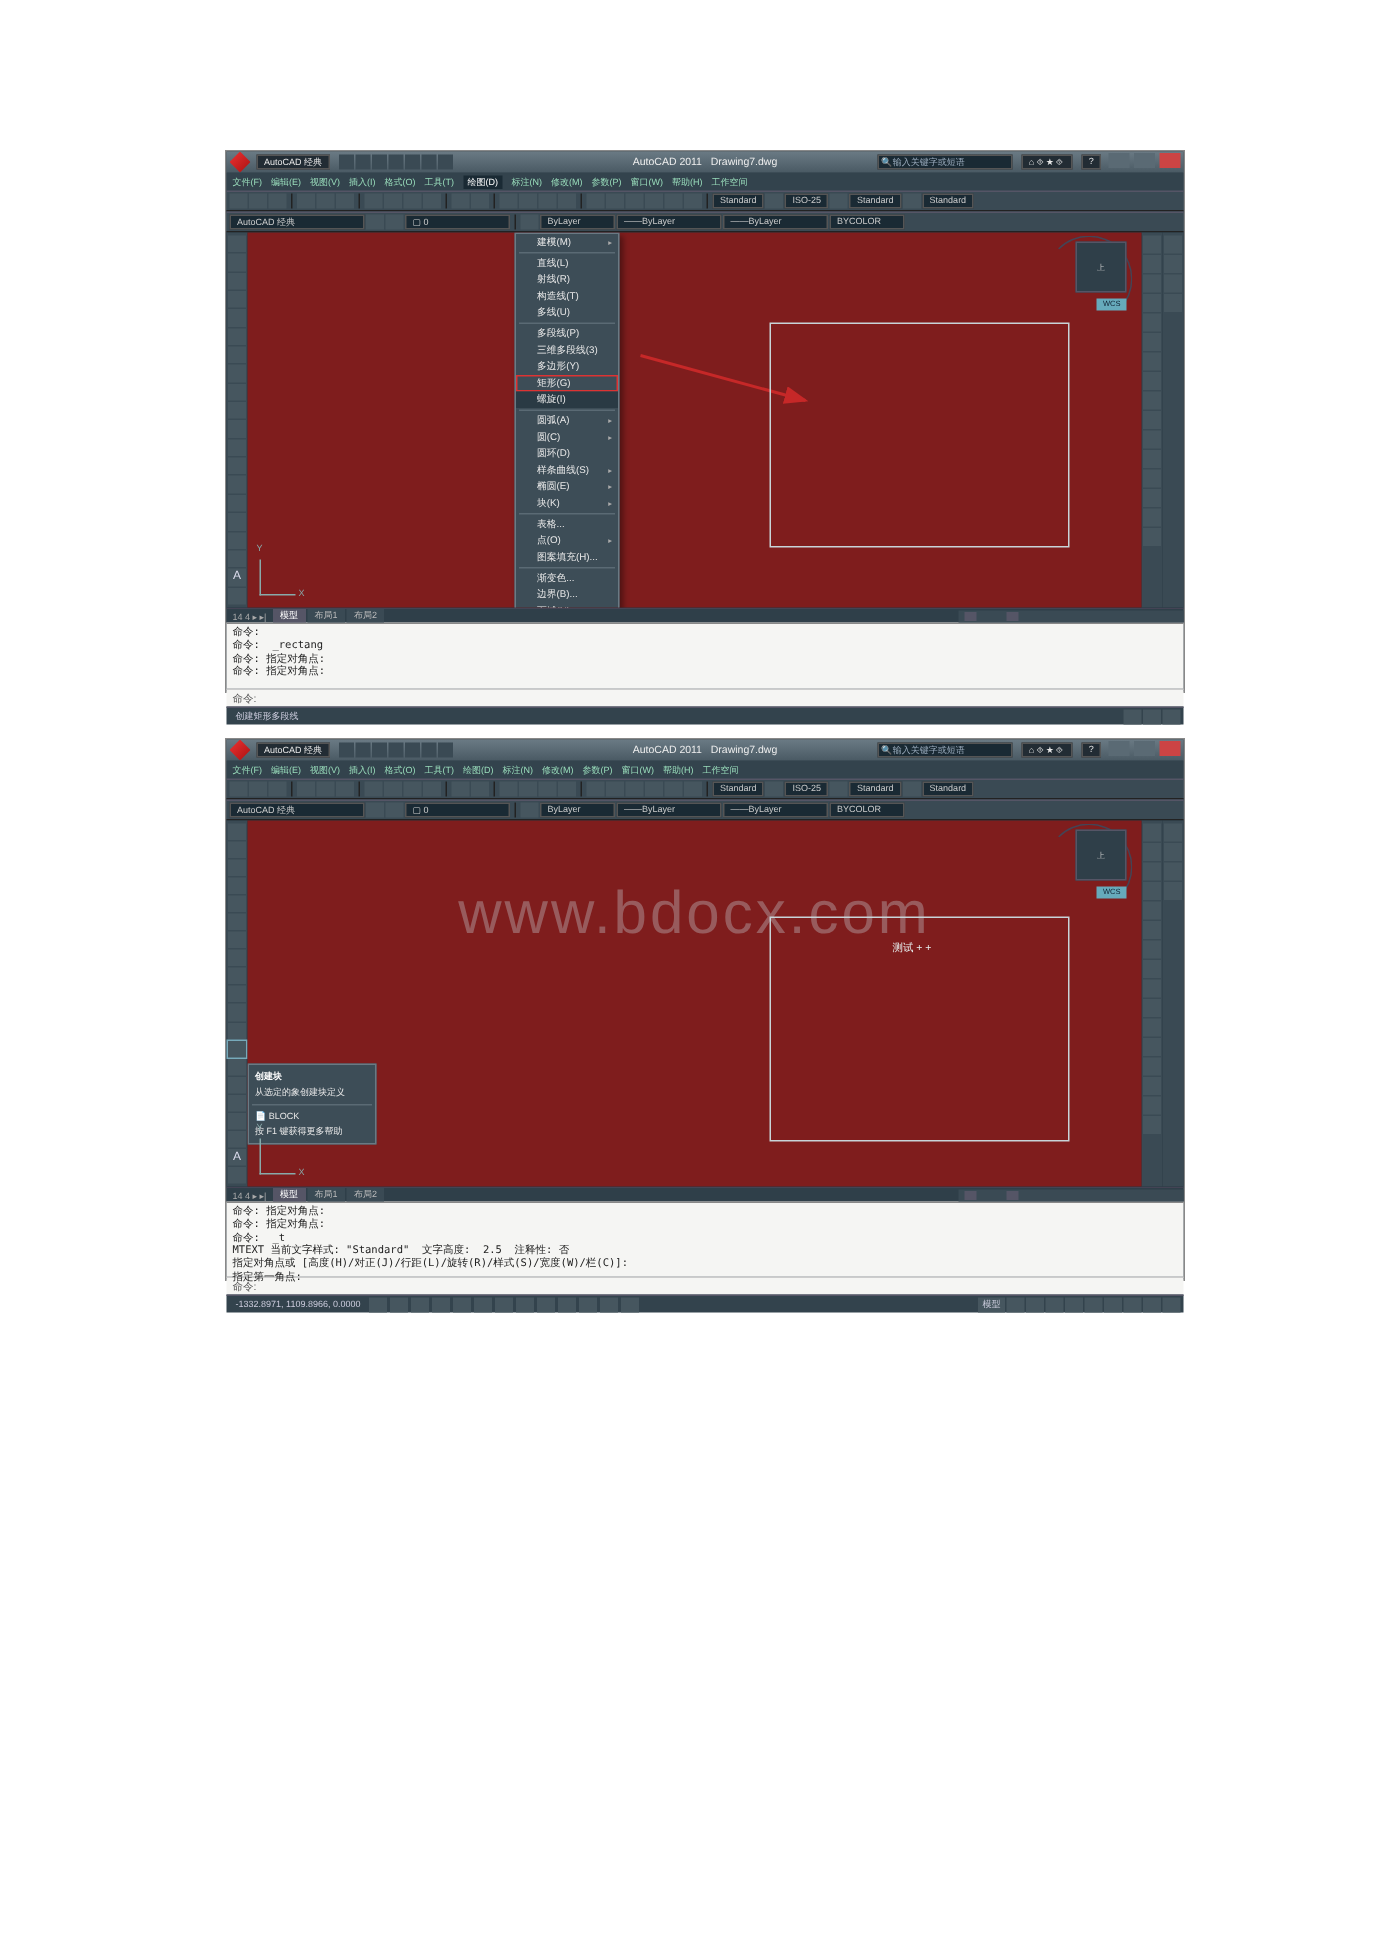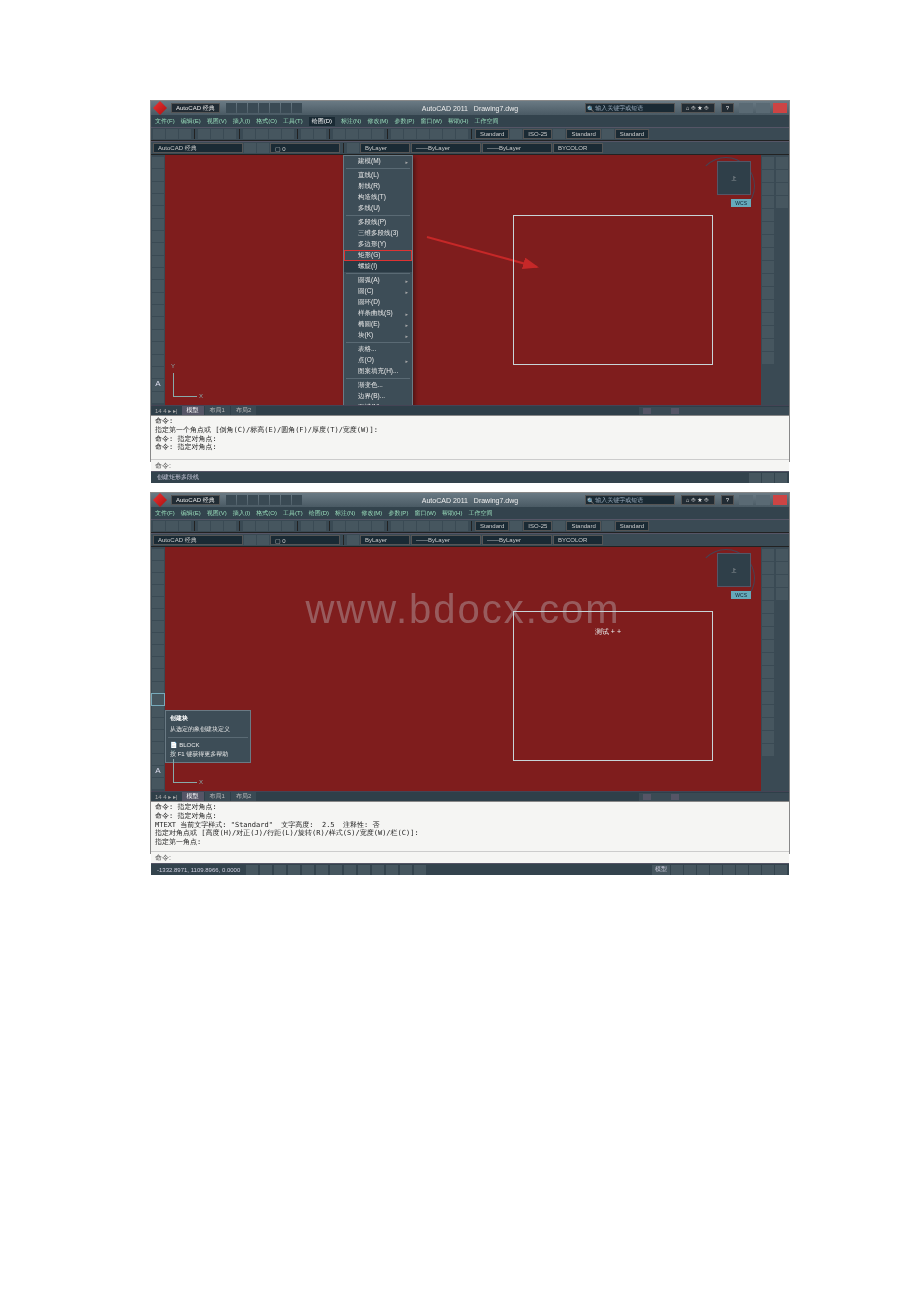--- a/index.html
+++ b/index.html
@@ -564,21 +564,21 @@
       <span class="mtab">布局1</span>
       <span class="mtab">布局2</span>
       <div class="scroll-h">
           <span></span>
           <span></span>
         </div>
     </div>
 
     <div class="cmdwin">
       <div class="cmdline">命令:</div>
-      <div class="cmdline">指定第一个角点或 [倒角(C)/标高(E)/圆角(F)/厚度(T)/宽度(W)]:</div>
+      <div class="cmdline">命令:  _rectang</div>
       <div class="cmdline">命令: 指定对角点:</div>
       <div class="cmdline">命令: 指定对角点:</div>
     </div>
     <div class="cmdbar">
       <span class="cmdbar-label">命令:</span>
     </div>
 
     <div class="statusbar">
       <span class="coords">创建矩形多段线</span>
       <div class="right">
@@ -769,20 +769,21 @@
       <span class="mtab">布局2</span>
       <div class="scroll-h">
           <span></span>
           <span></span>
         </div>
     </div>
 
     <div class="cmdwin">
       <div class="cmdline">命令: 指定对角点:</div>
       <div class="cmdline">命令: 指定对角点:</div>
+      <div class="cmdline">命令:  _t</div>
       <div class="cmdline">MTEXT 当前文字样式: "Standard"  文字高度:  2.5  注释性: 否</div>
       <div class="cmdline">指定对角点或 [高度(H)/对正(J)/行距(L)/旋转(R)/样式(S)/宽度(W)/栏(C)]:</div>
       <div class="cmdline">指定第一角点:</div>
     </div>
     <div class="cmdbar">
       <span class="cmdbar-label">命令:</span>
     </div>
 
     <div class="statusbar">
       <span class="coords">-1332.8971, 1109.8966, 0.0000</span>

